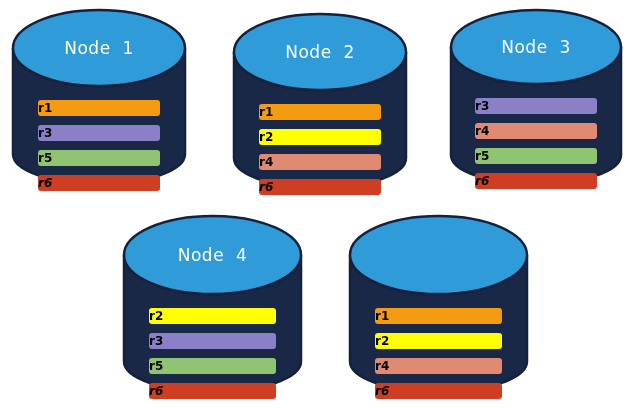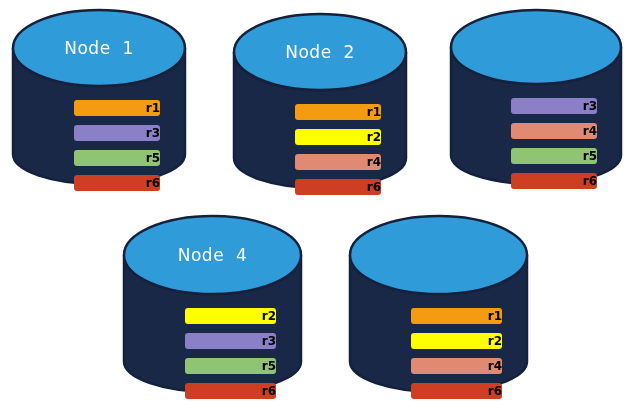--- a/index.html
+++ b/index.html
@@ -44,25 +44,24 @@
     left: 0;
     width: 100%;
   }
   .bar {
     position: relative;
     height: 16px;
     margin-bottom: 9px;
     border-radius: 3px;
     display: flex;
     align-items: center;
-    justify-content: flex-end;
+    justify-content: flex-start;
     box-sizing: border-box;
-    margin-left: 36px;
   }
-  .bar:last-child { margin-bottom: 0; }
+  .bar:last-child { margin-bottom: 0; font-style: italic; }
   .bar-label {
     font-family: "DejaVu Sans", sans-serif;
     font-size: 12px;
     font-weight: bold;
     color: #000000;
     line-height: 1;
     letter-spacing: 0px;
   }
 </style>
 </head>
@@ -109,20 +108,21 @@
         <div class="bar" style="background: rgb(206, 62, 34);">
           <span class="bar-label" style="color: rgb(0, 0, 0);">r6</span>
         </div>
       </div>
     </div>
     <div class="node" style="left: 449px; top: 8px; width: 174px; height: 178px;">
       <svg width="174" height="178" viewBox="0 0 174 178">
         <path d="M 2 39 L 2 147.14 A 85 28.86 0 0 0 172 147.14 L 172 39 A 85 37 0 0 1 2 39 Z" fill="#1A2847" stroke="#14213D" stroke-width="2.5"></path>
         <ellipse cx="87" cy="39" rx="85" ry="37" fill="#2F9BD8" stroke="#14213D" stroke-width="2.5"></ellipse>
       </svg>
+      <div class="node-title" style="top: 31px; color: rgb(255, 255, 255);">Node  3</div>
       <div class="bars" style="top: 90px; padding-left: 26px; padding-right: 26px; box-sizing: border-box;">
         <div class="bar" style="background: rgb(139, 127, 199);">
           <span class="bar-label" style="color: rgb(0, 0, 0);">r3</span>
         </div>
         <div class="bar" style="background: rgb(224, 138, 116);">
           <span class="bar-label" style="color: rgb(0, 0, 0);">r4</span>
         </div>
         <div class="bar" style="background: rgb(143, 196, 115);">
           <span class="bar-label" style="color: rgb(0, 0, 0);">r5</span>
         </div>

